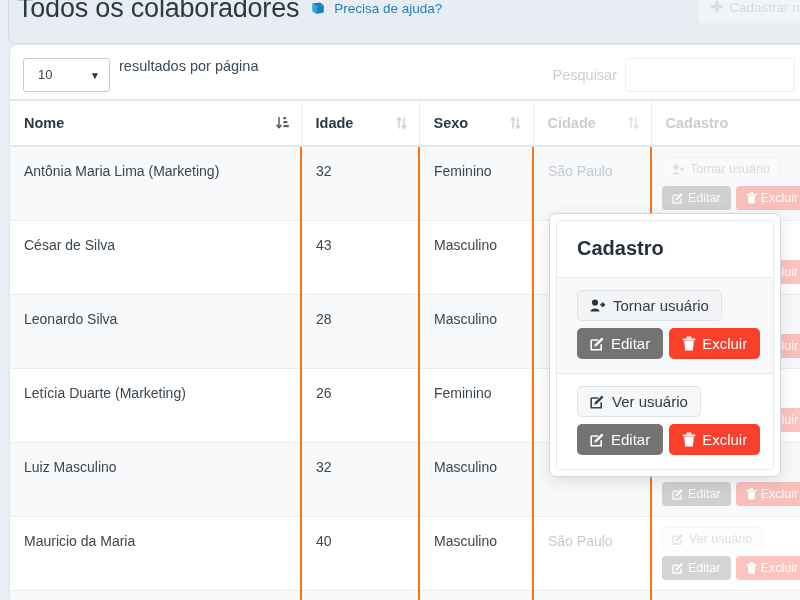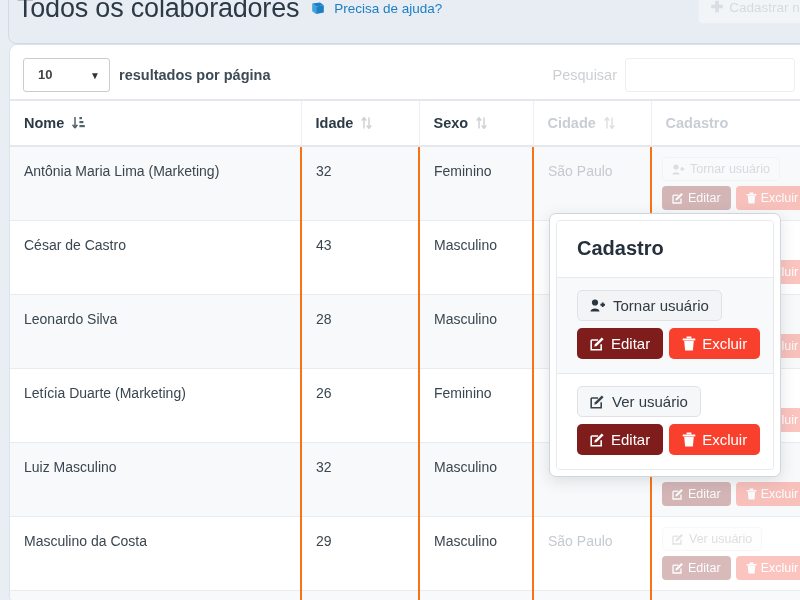--- a/index.html
+++ b/index.html
@@ -56,21 +56,21 @@
     background: #ffffff;
     border: 1px solid #dde3ea;
     border-radius: 8px;
     overflow: hidden;
   }
 
   
   .toolbar { position: relative; height: 54px; }
   .length-wrap {
     position: absolute; left: 13px; top: 13px;
-    display: flex; align-items: center; gap: 9px; font-weight: bold;
+    display: flex; gap: 9px;
   }
   .select-box {
     position: relative;
     width: 87px; height: 34px;
     border: 1px solid #ccc; border-radius: 3px;
     background: #fff; cursor: pointer;
   }
   .select-box .val {
     position: absolute; left: 14px; top: 8px;
     font-size: 13px; color: #444;
@@ -104,21 +104,21 @@
     border-top: 2px solid #e4e8ed;
     border-bottom: 2px solid #e4e8ed;
     border-right: 1px solid #edf0f3;
     vertical-align: middle;
     position: relative;
     cursor: pointer;
     user-select: none;
   }
   thead th:last-child { border-right: none; }
   th.dim { color: #c9ced4; }
-  .th-inner { display: flex; align-items: center; }
+  .th-inner { display: flex; align-items: center; justify-content: space-between; }
   .sort-ic { margin-left: 8px; flex: none; opacity: 0.85; }
   .sort-ic.dim { opacity: 0.32; }
 
   tbody td {
     font-size: 14px; color: #3a4650;
     padding: 16px 12px 16px 14px;
     border-bottom: 1px solid #e9ecef;
     border-right: 2px solid #f97316;
     height: 65px;
     vertical-align: top;
@@ -136,21 +136,21 @@
     margin-bottom: 5px; white-space: nowrap; cursor: pointer;
   }
   .act-row { display: flex; gap: 5px; }
   .btn-sm {
     display: inline-flex; align-items: center; gap: 4px;
     border: none; border-radius: 4px;
     padding: 5px 10px; font-size: 12.5px; color: #fff;
     white-space: nowrap; cursor: pointer;
     font-family: "Liberation Sans", sans-serif;
   }
-  .btn-edit { background: #7f1d1d; justify-content: flex-end; }
+  .btn-edit { background: #737373; justify-content: flex-end; }
   .btn-del  { background: #f8402d; }
 
   
   .modal {
     position: absolute;
     left: 549px; top: 213px;
     width: 232px;
     background: #ffffff;
     border: 1px solid #cfd6dd;
     border-radius: 7px;
@@ -336,21 +336,21 @@
                       </svg>
                   </span>
                   <span>Excluir</span>
                 </div>
               </div>
             </div>
           </td>
         </tr>
 
         <tr>
-          <td>César de Castro</td>
+          <td>César de Silva</td>
           <td>43</td>
           <td>Masculino</td>
           <td class="city">São Paulo</td>
           <td class="actions">
             <div class="act-group">
               <div class="act-top">
                 <span>
                   <svg width="13" height="11" viewBox="0 0 13 11">
                       <circle cx="4" cy="3" r="2.6" fill="#9aa2aa"></circle>
                       <path d="M0.4 10.6 C0.4 7.4 7.6 7.4 7.6 10.6 Z" fill="#9aa2aa"></path>
@@ -508,22 +508,22 @@
                       </svg>
                   </span>
                   <span>Excluir</span>
                 </div>
               </div>
             </div>
           </td>
         </tr>
 
         <tr>
-          <td>Masculino da Costa</td>
-          <td>29</td>
+          <td>Mauricio da Maria</td>
+          <td>40</td>
           <td>Masculino</td>
           <td class="city">São Paulo</td>
           <td class="actions">
             <div class="act-group">
               <div class="act-top">
                 <span>
                   <svg width="12" height="12" viewBox="0 0 12 12">
                       <path d="M1 3.2 L1 11 L9 11 L9 6.6" stroke="#9aa2aa" stroke-width="1.3" fill="none"></path>
                       <path d="M1 3.2 L6.4 3.2" stroke="#9aa2aa" stroke-width="1.3" fill="none"></path>
                       <path d="M5.4 8.1 L10.9 2.6 L9.4 1.1 L3.9 6.6 L3.4 8.6 Z" fill="#9aa2aa"></path>

